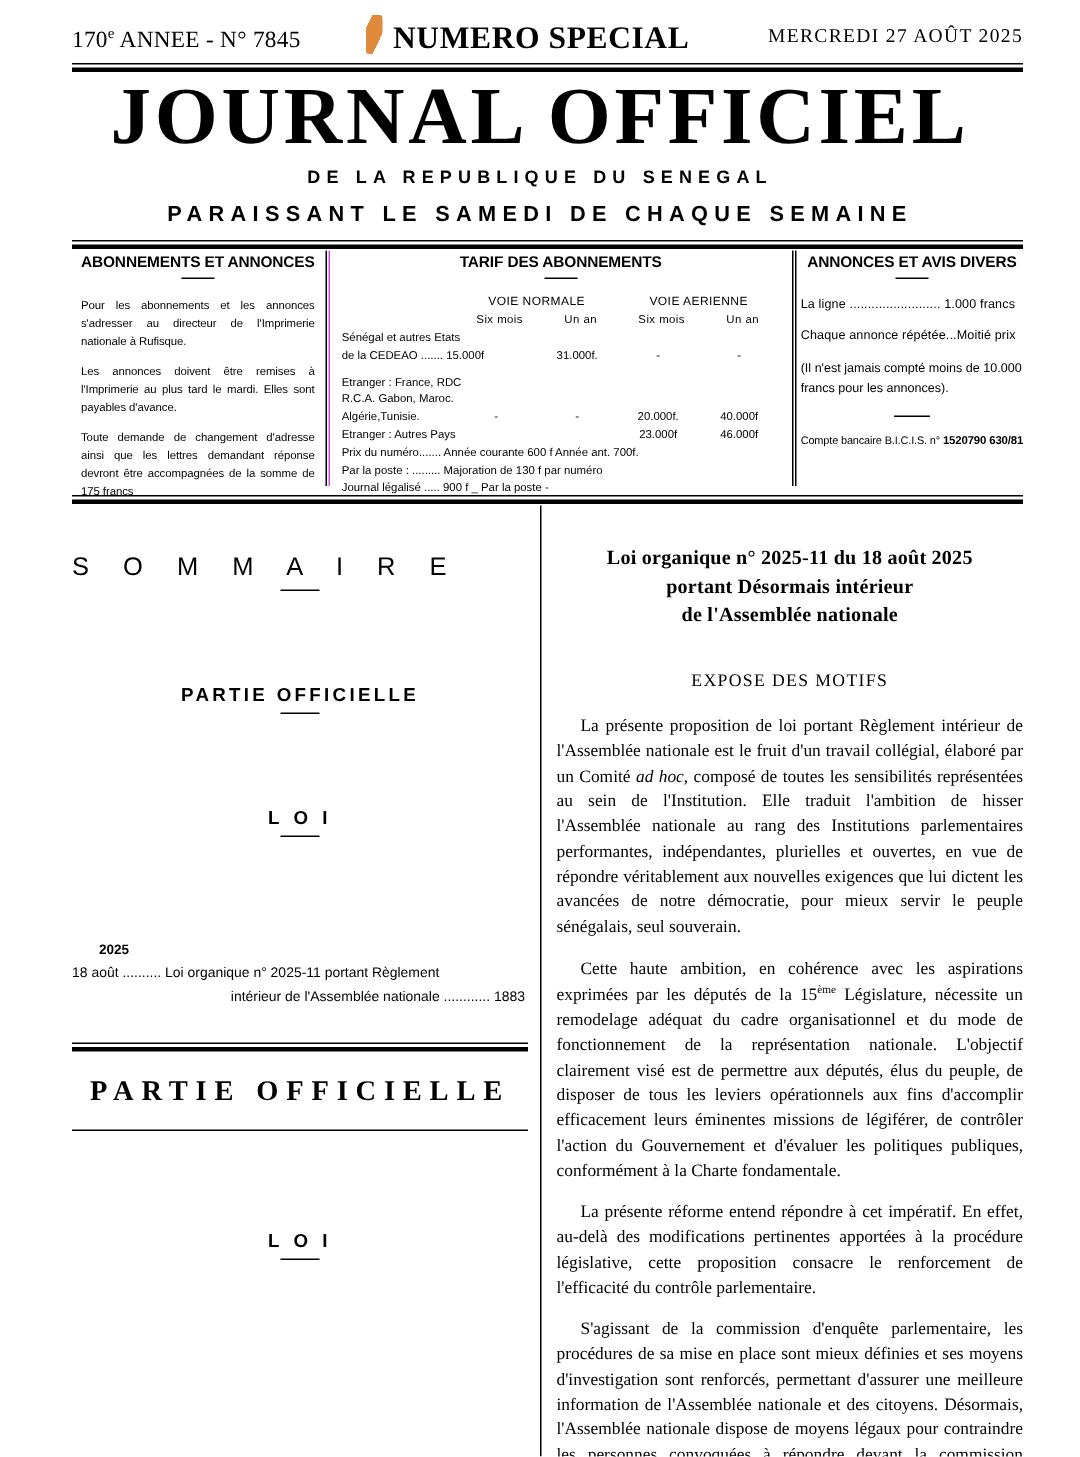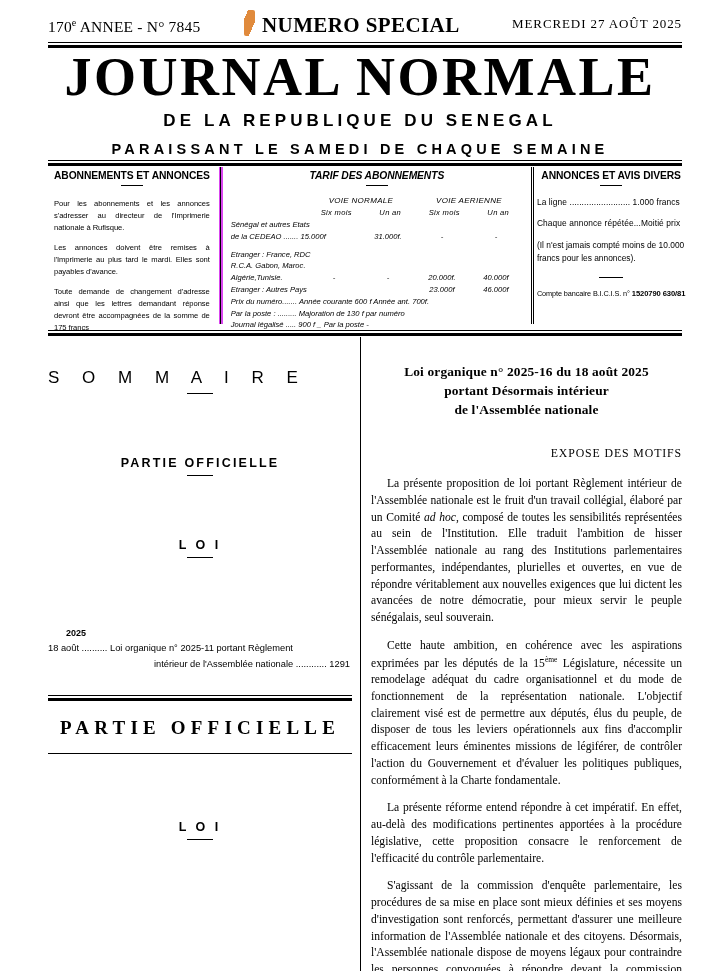--- a/index.html
+++ b/index.html
@@ -91,21 +91,21 @@
     font-size: 54px;
     font-weight: bold;
     letter-spacing: 2.5px;
     line-height: 1.0;
     font-family: "Liberation Serif", "DejaVu Serif", serif;
     white-space: nowrap;
   }
   .jo-sub {
     margin-top: 7px;
     font-family: "Liberation Sans", "DejaVu Sans", sans-serif;
-    font-size: 17px;
+    font-size: 12px;
     font-weight: bold;
     letter-spacing: 4.1px;
     white-space: nowrap;
   }
   .jo-sub2 {
     margin-top: 10px;
     font-family: "Liberation Sans", "DejaVu Sans", sans-serif;
     font-size: 14.5px;
     font-weight: bold;
     letter-spacing: 4.2px;
@@ -119,21 +119,21 @@
     position: absolute;
     left: 48px;
     right: 38px;
     top: 167px;
     height: 157px;
     display: flex;
     font-family: "Liberation Sans", "DejaVu Sans", sans-serif;
   }
   .ib-col { position: relative; }
   .ib-left  { width: 182px; padding: 0 6px; }
-  .ib-mid   { flex: 1; padding: 0 8px; border-left: 4px solid #d946ef; border-right: 1px solid #000; margin: 0 3px; font-style: italic; }
+  .ib-mid   { flex: 1; padding: 0 8px; border-left: 1px solid #d946ef; border-right: 1px solid #000; margin: 0 3px; }
   .ib-mid::before, .ib-mid::after {
     content: "";
     position: absolute;
     top: 0; bottom: 0;
     width: 0;
     border-left: 1px solid #000;
   }
   .ib-mid::before { left: -3px; }
   .ib-mid::after  { right: -3px; }
   .ib-right { width: 186px; padding: 0 2px; }
@@ -327,21 +327,21 @@
   
   .law-title {
     text-align: center;
     font-weight: bold;
     font-size: 13.4px;
     line-height: 1.42;
     margin-top: 22px;
     letter-spacing: 0.15px;
   }
   .expose {
-    text-align: right;
+    text-align: center;
     font-size: 11.8px;
     letter-spacing: 0.9px;
     margin-top: 27px;
     white-space: nowrap;
   }
   .body-p {
     font-size: 11.6px;
     line-height: 1.445;
     text-align: justify;
     text-indent: 16px;
@@ -361,21 +361,21 @@
     <div class="annee"><span>170</span><sup>e</sup><span> ANNEE - N° 7845</span></div>
     <div class="numero-wrap">
       <div class="slash-mark" style="background: linear-gradient(115deg, transparent 0px, transparent 18%, rgb(224, 138, 60) 18%, rgb(224, 138, 60) 72%, transparent 72%, transparent 100%);"></div>
       <div class="numero-special">NUMERO SPECIAL</div>
     </div>
     <div class="date">MERCREDI 27 AOÛT 2025</div>
   </div>
   <div class="rule-double" id="rule-top"></div>
 
   <div class="masthead">
-    <div class="jo-title">JOURNAL NORMALE</div>
+    <div class="jo-title">JOURNAL OFFICIEL</div>
     <div class="jo-sub">DE LA REPUBLIQUE DU SENEGAL</div>
     <div class="jo-sub2">PARAISSANT LE SAMEDI DE CHAQUE SEMAINE</div>
   </div>
   <div class="rule-double" id="rule-band-top"></div>
 
   <div class="infoband">
 
     <div class="ib-col ib-left">
       <div class="ib-head">ABONNEMENTS ET ANNONCES</div>
       <div class="dash"></div>
@@ -464,34 +464,34 @@
 
     <div class="partie-off-sm">PARTIE  OFFICIELLE</div>
     <div class="sm-dash"></div>
 
     <div class="loi-sm">L O I</div>
     <div class="sm-dash"></div>
 
     <div class="sommaire-entry">
       <div class="year">2025</div>
       <div class="l1">18 août .......... Loi organique n° 2025-11 portant Règlement</div>
-      <div class="l2">intérieur de l'Assemblée nationale ............ 1291</div>
+      <div class="l2">intérieur de l'Assemblée nationale ............ 1883</div>
     </div>
 
     <div class="sec-rule-dbl"></div>
     <div class="partie-off-big">PARTIE  OFFICIELLE</div>
     <div class="sec-rule-single"></div>
 
     <div class="loi-big">L O I</div>
     <div class="loi-big-dash"></div>
   </div>
 
   <div class="col-right">
     <div class="law-title">
-      <div>Loi organique n° 2025-16 du 18 août 2025</div>
+      <div>Loi organique n° 2025-11 du 18 août 2025</div>
       <div>portant Désormais intérieur</div>
       <div>de l'Assemblée nationale</div>
     </div>
     <div class="expose">EXPOSE  DES  MOTIFS</div>
 
     <p class="body-p first">La présente proposition de loi portant Règlement intérieur de l'Assemblée nationale est le fruit d'un travail collégial, élaboré par un Comité <i>ad hoc</i>, composé de toutes les sensibilités représentées au sein de l'Institution. Elle traduit l'ambition de hisser l'Assemblée nationale au rang des Institutions parlementaires performantes, indépendantes, plurielles et ouvertes, en vue de répondre véritablement aux nouvelles exigences que lui dictent les avancées de notre démocratie, pour mieux servir le peuple sénégalais, seul souverain.</p>
     <p class="body-p">Cette haute ambition, en cohérence avec les aspirations exprimées par les députés de la 15<sup>ème</sup> Législature, nécessite un remodelage adéquat du cadre organisationnel et du mode de fonctionnement de la représentation nationale. L'objectif clairement visé est de permettre aux députés, élus du peuple, de disposer de tous les leviers opérationnels aux fins d'accomplir efficacement leurs éminentes missions de légiférer, de contrôler l'action du Gouvernement et d'évaluer les politiques publiques, conformément à la Charte fondamentale.</p>
     <p class="body-p">La présente réforme entend répondre à cet impératif. En effet, au-delà des modifications pertinentes apportées à la procédure législative, cette proposition consacre le renforcement de l'efficacité du contrôle parlementaire.</p>
     <p class="body-p">S'agissant de la commission d'enquête parlementaire, les procédures de sa mise en place sont mieux définies et ses moyens d'investigation sont renforcés, permettant d'assurer une meilleure information de l'Assemblée nationale et des citoyens. Désormais, l'Assemblée nationale dispose de moyens légaux pour contraindre les personnes convoquées à répondre devant la commission d'enquête, dont les débats pourront être retransmis. En cas de constatation d'infractions, la commission peut saisir directement le Procureur de la République aux fins de poursuites.</p>
 

